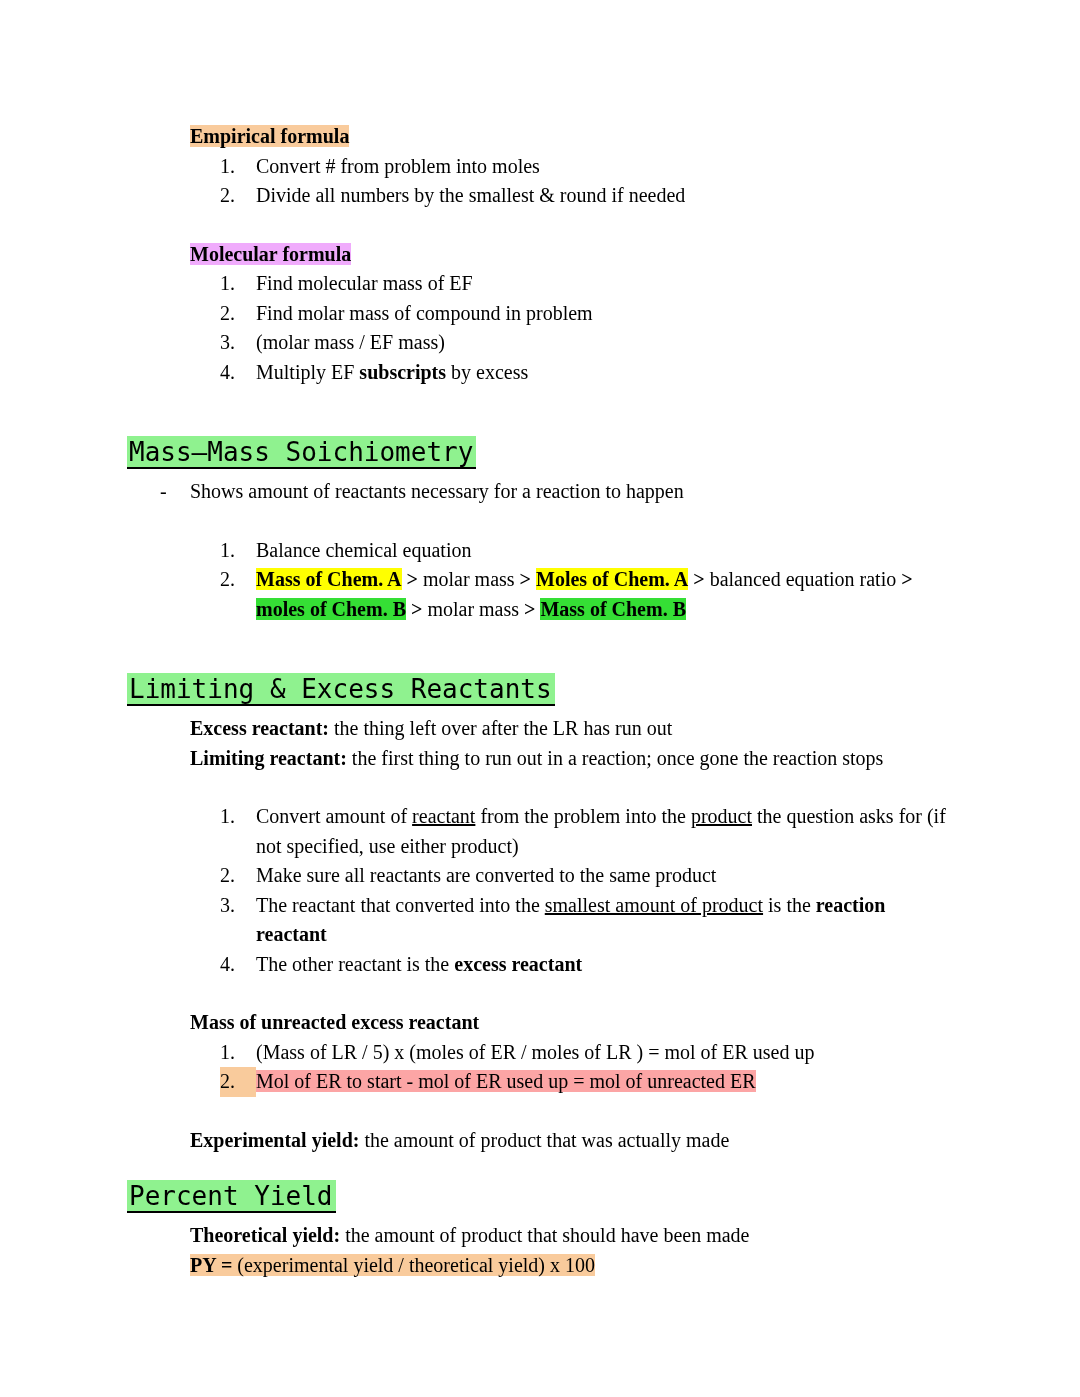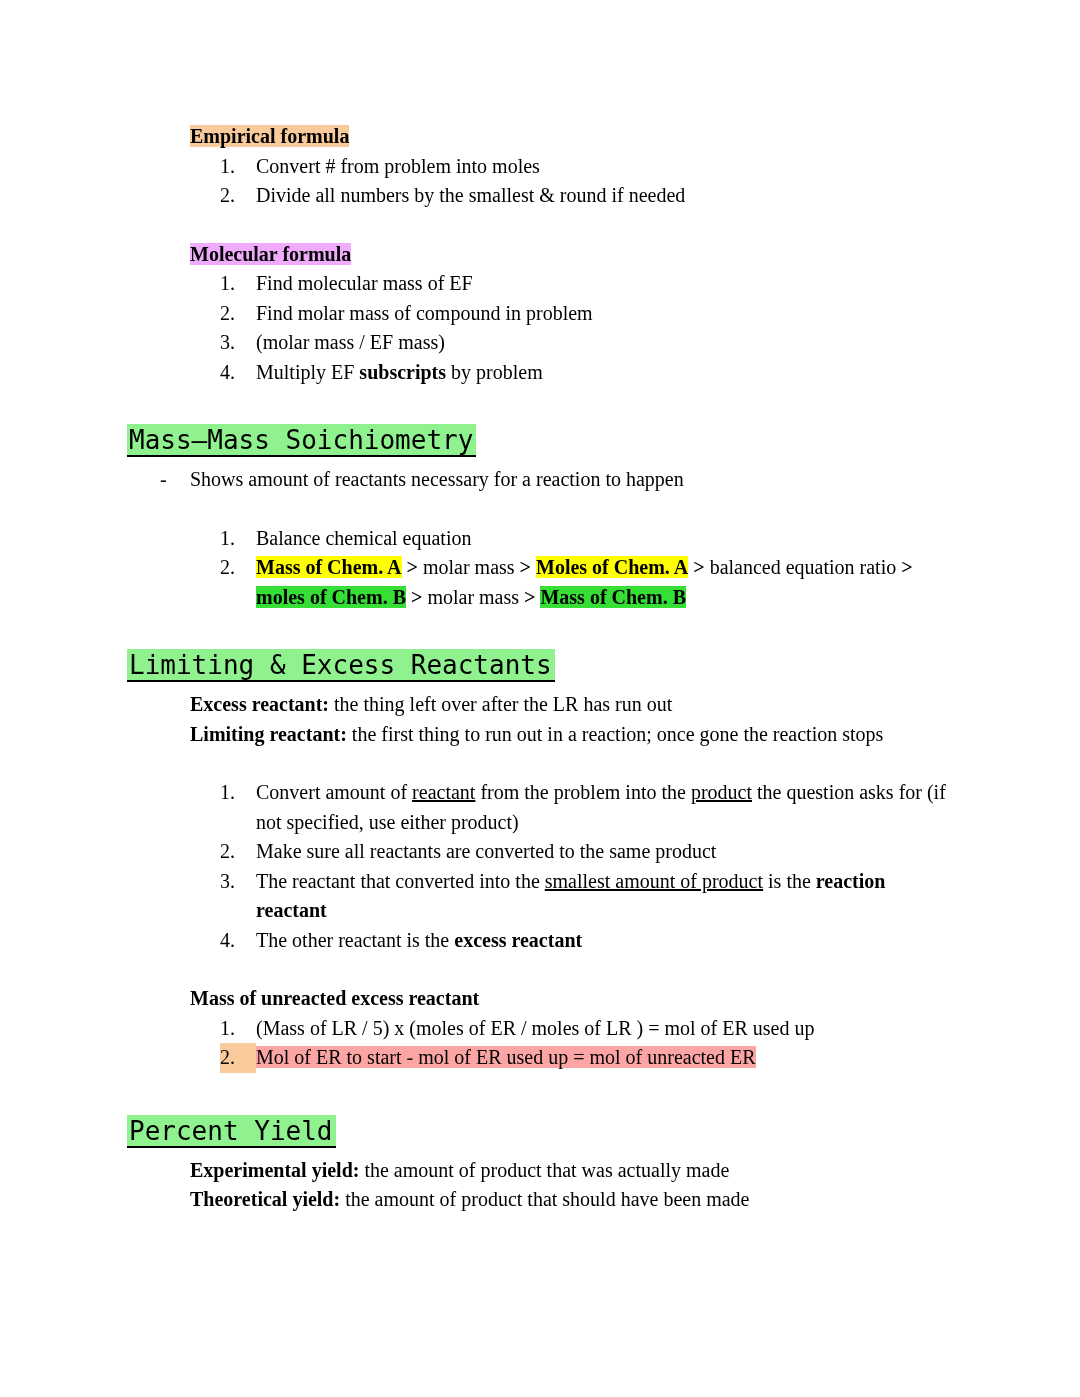--- a/index.html
+++ b/index.html
@@ -14,21 +14,21 @@
     font-size: 20px;
     line-height: 29.5px;
     color: #000000;
     padding: 122px 120px 20px 127px;
   }
   .block { position: relative; }
   .h1 {
     font-family: "DejaVu Sans Mono", "Liberation Mono", monospace;
     font-size: 26px;
     line-height: 34px;
-    margin: 12px 0 8px 0;
+    margin: 24px 0 8px 0;
     font-weight: 400;
   }
   .h1 .run { padding: 1px 3px 0 2px; border-bottom: 2px solid #000; }
   .h2 { margin-left: 63px; }
   .para { margin-left: 63px; }
   .li { display: flex; margin-left: 93px; }
   .li .marker { flex: 0 0 36px; }
   .li .content { flex: 1 1 auto; }
   .bullet { display: flex; margin-left: 33px; }
   .bullet .marker { flex: 0 0 30px; }
@@ -61,21 +61,21 @@
       <div class="block li">
         <span class="marker">2.</span>
         <span class="content"><span class="run">Find molar mass of compound in problem</span></span>
       </div>
       <div class="block li">
         <span class="marker">3.</span>
         <span class="content"><span class="run">(molar mass / EF mass)</span></span>
       </div>
       <div class="block li">
         <span class="marker">4.</span>
-        <span class="content"><span class="run">Multiply EF </span><span class="run b">subscripts</span><span class="run"> by problem</span></span>
+        <span class="content"><span class="run">Multiply EF </span><span class="run b">subscripts</span><span class="run"> by excess</span></span>
       </div>
       <div class="sp" style="height: 24px;"></div>
       <div class="block h1"><span class="run u" style="background-color: rgb(143, 242, 143);">Mass–Mass Soichiometry</span></div>
       <div class="block bullet">
         <span class="marker">-</span>
         <span class="content"><span class="run">Shows amount of reactants necessary for a reaction to happen</span></span>
       </div>
       <div class="sp" style="height: 29px;"></div>
       <div class="block li">
         <span class="marker">1.</span>
@@ -110,17 +110,18 @@
       <div class="block para"><span class="run b">Mass of unreacted excess reactant</span></div>
       <div class="block li">
         <span class="marker">1.</span>
         <span class="content"><span class="run">(Mass of LR / 5) x (moles of ER / moles of LR ) = mol of ER used up</span></span>
       </div>
       <div class="block li">
         <span class="marker" style="background-color: rgb(249, 203, 156);">2.</span>
         <span class="content"><span class="run" style="background-color: #fca5a5;">Mol of ER to start - mol of ER used up = mol of unreacted ER</span></span>
       </div>
       <div class="sp" style="height: 29px;"></div>
+      <div class="block para"><span class="run b">Experimental yield:</span><span class="run"> the amount of product that was actually made</span></div>
       <div class="block h1"><span class="run u" style="background-color: rgb(143, 242, 143);">Percent Yield</span></div>
-      <div class="block para"><span class="run b">Experimental yield:</span><span class="run"> the amount of product that was actually made</span></div>
       <div class="block para"><span class="run b">Theoretical yield:</span><span class="run"> the amount of product that should have been made</span></div>
+      <div class="block para"><span class="run b" style="background-color: rgb(249, 203, 156);">PY = </span><span class="run" style="background-color: rgb(249, 203, 156);">(experimental yield / theoretical yield) x 100</span></div>
     </div>
 </div>
 
 </body></html>

